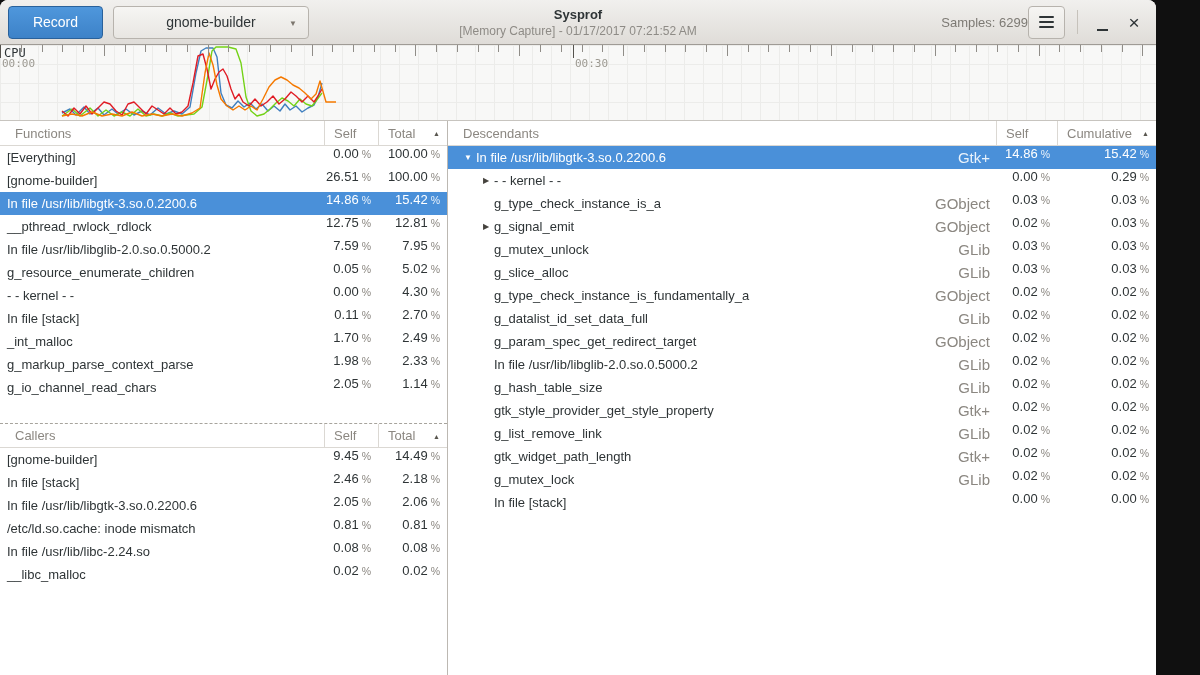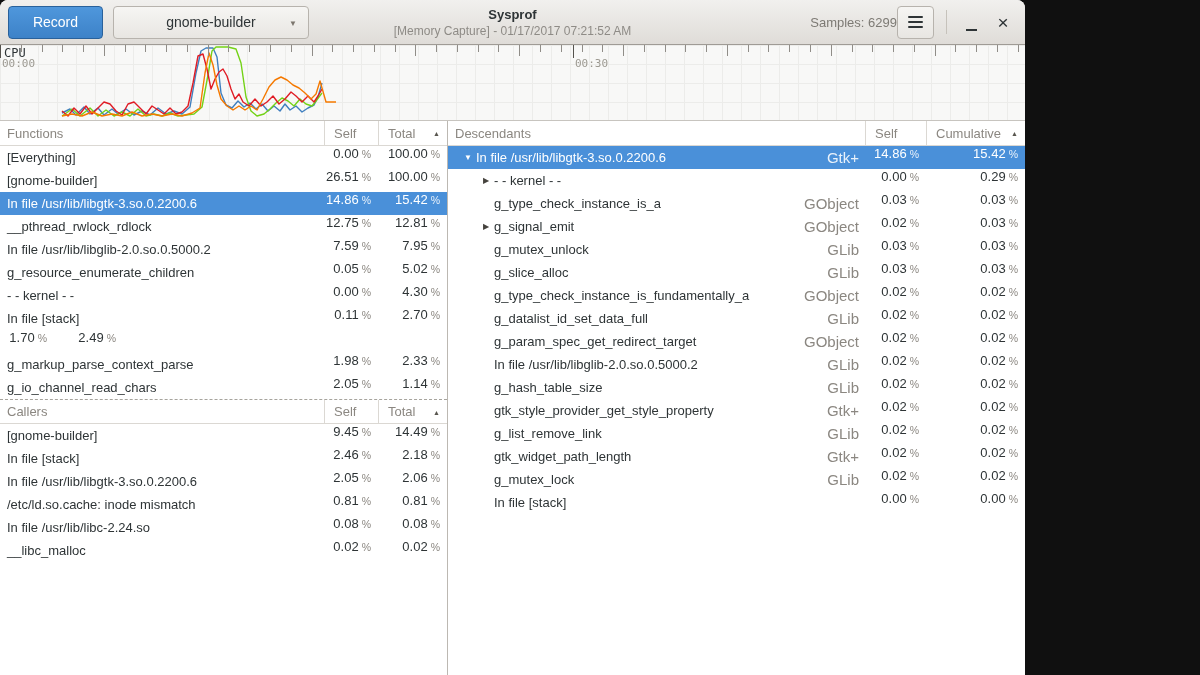--- a/index.html
+++ b/index.html
@@ -1,18 +1,18 @@
 <!DOCTYPE html>
 <html><head>
 <meta charset="utf-8">
 <style>
   * { margin:0; padding:0; box-sizing:border-box; }
   html,body { width:1200px; height:675px; }
   body { background:#101010; font-family:"Liberation Sans",sans-serif; overflow:hidden; }
-  .app { width:1025px; height:675px; background:#fff; border-radius:8px 8px 0 0; overflow:hidden; display:flex; flex-direction:column; }
+  .app { width:1156px; height:675px; background:#fff; border-radius:8px 8px 0 0; overflow:hidden; display:flex; flex-direction:column; }
 
   
   .headerbar { height:45px; flex:none; background:linear-gradient(to bottom,#f1f0ee,#dfdcd8);
                border-bottom:1px solid #9f9b95; display:flex; align-items:center; padding:0 6px; position:relative; }
   .btn { height:33px; border-radius:4px; font-size:14px; font-family:"Liberation Sans",sans-serif; cursor:default; }
   .record-btn { width:95px; margin-left:2px; color:#fff;
                 background:linear-gradient(to bottom,#4f97dc,#3d82c8); border:1px solid #29619b; }
   .target-btn { width:196px; margin-left:10px; color:#2e3436; position:relative;
                 background:linear-gradient(to bottom,#f6f5f3,#e8e6e2); border:1px solid #b7b3ad;
                 display:flex; align-items:center; justify-content:center; }
@@ -44,24 +44,24 @@
   .time-label { position:absolute; top:12px; font-size:11px; color:#9c9991;
                 font-family:"DejaVu Sans Mono",monospace; white-space:nowrap; }
 
   
   .main { flex:1; display:flex; overflow:hidden; }
   .left  { width:448px; flex:none; border-right:1px solid #bcb8b2; display:flex; flex-direction:column; background:#fff; }
   .right { flex:1; display:flex; flex-direction:column; background:#fff; }
 
   .thead { height:25px; flex:none; display:flex; align-items:center; border-bottom:1px solid #dbd8d3;
            color:#8b8781; font-size:13px; background:#fff; }
-  .h-name { flex:1; padding-left:7px; height:100%; display:flex; align-items:center; }
+  .h-name { flex:1; padding-left:15px; height:100%; display:flex; align-items:center; }
   .h-col  { height:100%; border-left:1px solid #dbd8d3; padding-left:9px; display:flex; align-items:center; position:relative; }
   .sort { position:absolute; right:7px; top:9px; font-size:7px; color:#59564f; }
-  .dashed-top { border-top:1px dashed #a7a49d; }
+  .dashed-top { border-top:1px dashed #a7a49d;margin-top:24px; }
 
   .trow { height:23px; flex:none; display:flex; align-items:flex-start; font-size:13px; color:#2e3436; }
   .trow .name { flex:1; padding-left:7px; white-space:nowrap; overflow:hidden; display:flex; align-items:center; height:100%; }
   .trow .num { display:flex; justify-content:flex-end; align-items:baseline; padding-right:7px; white-space:nowrap; }
   .pct { font-size:10.5px; color:#8b8781; margin-left:3px; }
   .badge { margin-left:auto; font-size:15px; color:#8b8781; padding-right:6px; flex:none; }
   .expander { flex:none; width:16px; font-size:8px; color:#45423d; text-align:center; }
   .trow.selected { background:#4a90d9; color:#fff; }
   .trow.selected .pct, .trow.selected .badge { color:rgba(255,255,255,.88); }
   .trow.selected .expander { color:#fff; }
@@ -272,20 +272,21 @@
             <span class="num col-self-l">
               <span class="val">0.11</span>
               <span class="pct">%</span>
             </span>
             <span class="num col-total-l">
               <span class="val">2.70</span>
               <span class="pct">%</span>
             </span>
           </div>
           <div class="trow">
+            <span class="name">_int_malloc</span>
             <span class="num col-self-l">
               <span class="val">1.70</span>
               <span class="pct">%</span>
             </span>
             <span class="num col-total-l">
               <span class="val">2.49</span>
               <span class="pct">%</span>
             </span>
           </div>
           <div class="trow">

